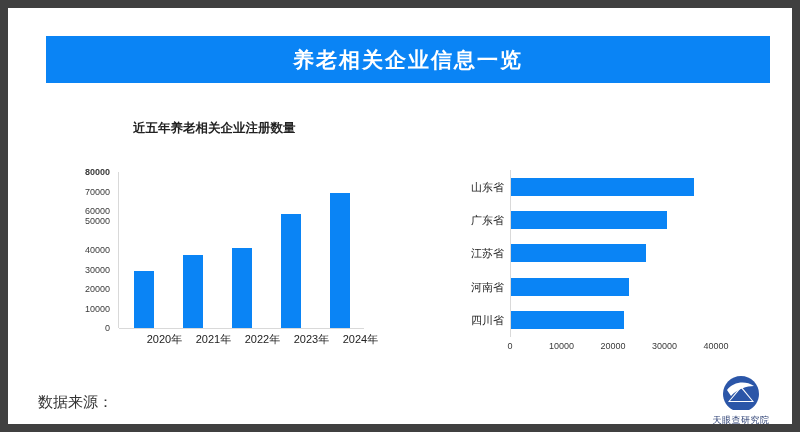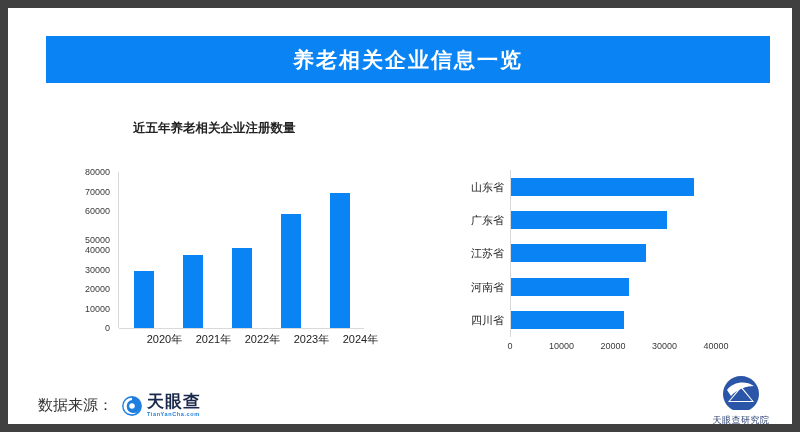--- a/index.html
+++ b/index.html
@@ -270,24 +270,24 @@
   <div class="panel" id="panel-left">
     <div class="panel-title">近五年养老相关企业注册数量</div>
 
     <div id="column-chart">
       <div class="col-ylabels">
           <div class="col-ylabel" style="top: 164px;">0</div>
           <div class="col-ylabel" style="top: 144.5px;">10000</div>
           <div class="col-ylabel" style="top: 125px;">20000</div>
           <div class="col-ylabel" style="top: 105.5px;">30000</div>
           <div class="col-ylabel" style="top: 86px;">40000</div>
-          <div class="col-ylabel" style="top: 76px;">50000</div>
+          <div class="col-ylabel" style="top: 57px;">50000</div>
           <div class="col-ylabel" style="top: 47px;">60000</div>
           <div class="col-ylabel" style="top: 27.5px;">70000</div>
-          <div class="col-ylabel" style="top: 8px;">80000</div>
+          <div class="col-ylabel" style="top: 8px; font-weight: bold;">80000</div>
         </div>
       <div id="col-plot">
         <div class="baseline"></div>
         <div class="col-bars">
             <div class="col-bar" title="2020年: 29000" style="height: 56.55px;"></div>
             <div class="col-bar" title="2021年: 37500" style="height: 73.125px;"></div>
             <div class="col-bar" title="2022年: 41000" style="height: 79.95px;"></div>
             <div class="col-bar" title="2023年: 58500" style="height: 114.075px;"></div>
             <div class="col-bar" title="2024年: 69000" style="height: 134.55px;"></div>
           </div>
@@ -336,31 +336,20 @@
           <div class="bar-xlabel" style="left: 51.5px;">10000</div>
           <div class="bar-xlabel" style="left: 103px;">20000</div>
           <div class="bar-xlabel" style="left: 154.5px;">30000</div>
           <div class="bar-xlabel" style="left: 206px;">40000</div>
         </div>
     </div>
   </div>
 
   <div id="footer-source">
     <span id="source-label">数据来源：</span>
-    <span id="tyc-logo">
-      <svg class="logo-mark" viewBox="0 0 40 40">
-        <circle cx="20" cy="20" r="18" fill="#1e7fe0"></circle>
-        <path d="M20 5 A15 15 0 1 0 34 24 A12 12 0 1 1 20 9 Z" fill="#ffffff"></path>
-        <circle cx="20" cy="20" r="5" fill="#ffffff"></circle>
-      </svg>
-      <span class="logo-words">
-        <span class="logo-cn">天眼查</span>
-        <span class="logo-en">TianYanCha.com</span>
-      </span>
-    </span>
   </div>
 
   <div id="footer-brand">
     <svg class="brand-mark" viewBox="0 0 40 38">
       <path d="M20 2 C30 2 38 10 38 20 C38 27 34 33 28 36 L12 36 C6 33 2 27 2 20 C2 10 10 2 20 2 Z" fill="#2b56a8"></path>
       <path d="M7 28 L20 12 L33 28 Z" fill="#ffffff"></path>
       <path d="M9 27 L20 14 L31 27 Z" fill="#2b56a8"></path>
       <path d="M6 16 C12 8 24 6 33 12 C26 12 16 15 10 22 Z" fill="#ffffff"></path>
     </svg>
     <span class="brand-name">天眼查研究院</span>

